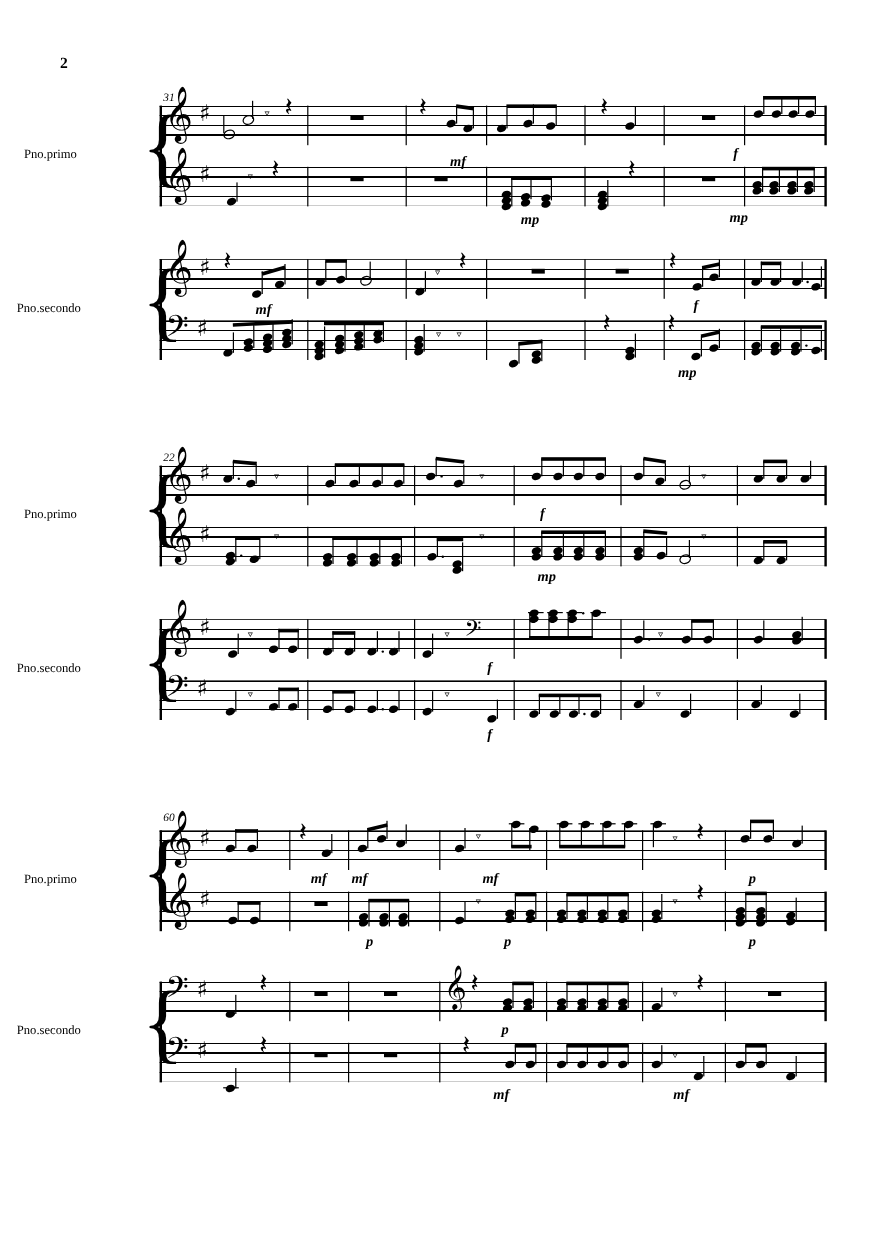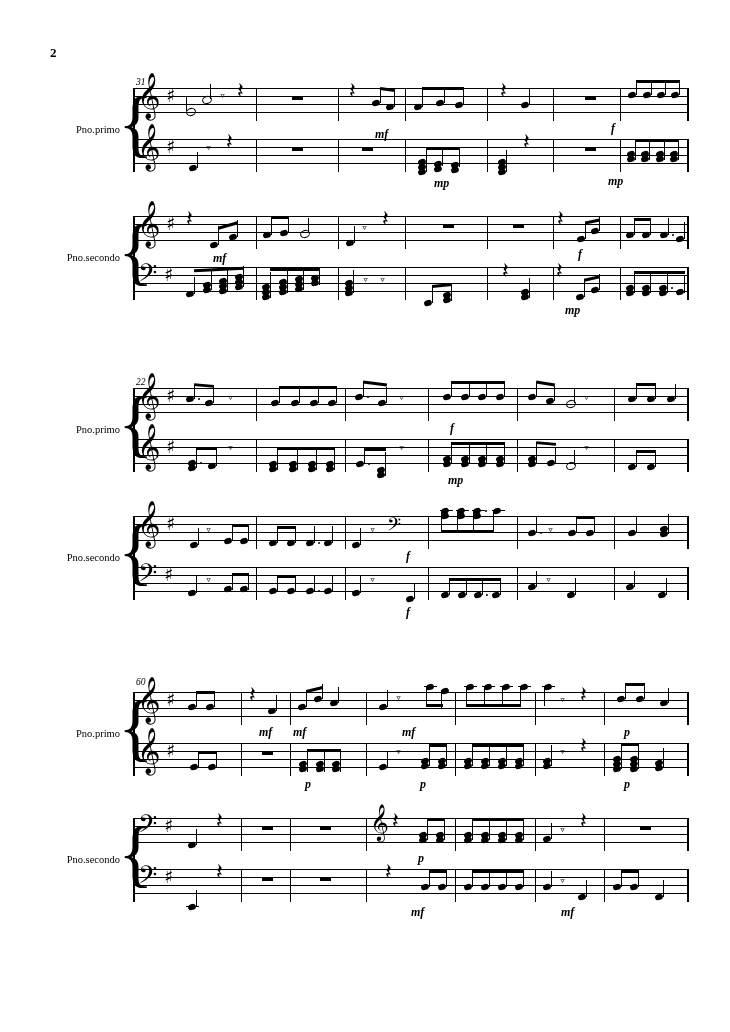--- a/index.html
+++ b/index.html
@@ -41,21 +41,20 @@
     font-family: "Liberation Serif", serif;
     font-style: italic;
     font-size: 9.5px;
     color: #000;
   }
   .part-label {
     position: absolute;
     font-family: "Liberation Serif", serif;
     font-size: 10.5px;
     color: #000;
-    text-align: right;
     white-space: nowrap;
   }
 
   
   .staff {
     position: absolute;
     height: 32px; 
     background-image: repeating-linear-gradient(
       to bottom,
       #000 0px, #000 1px,

